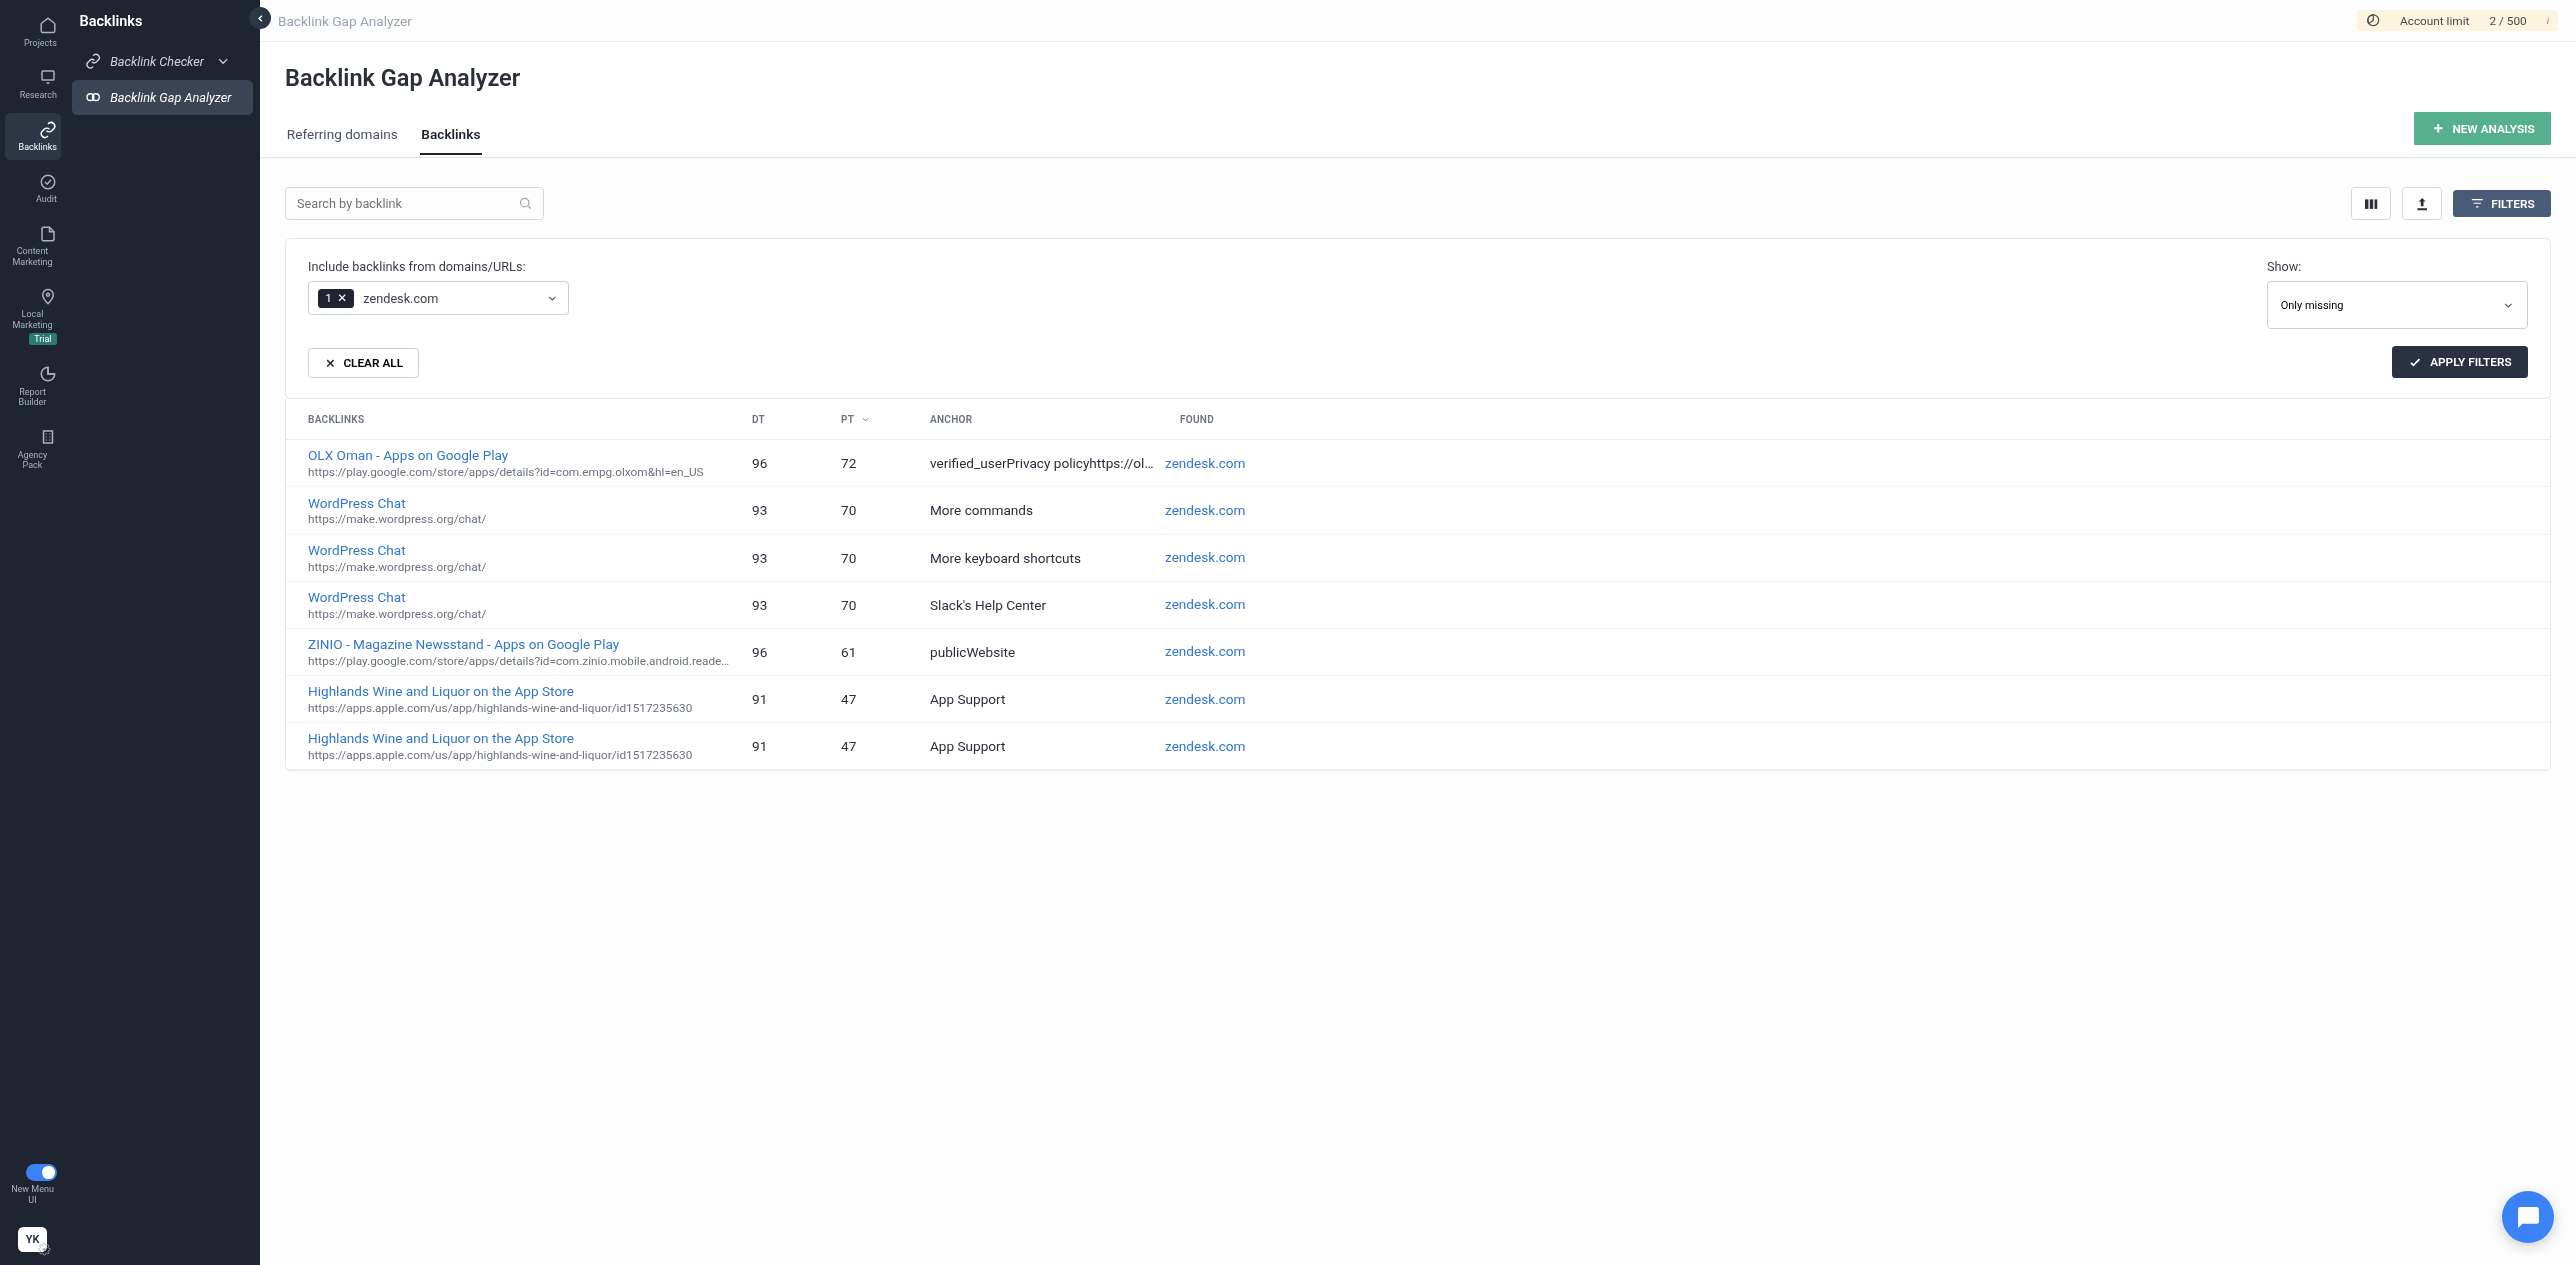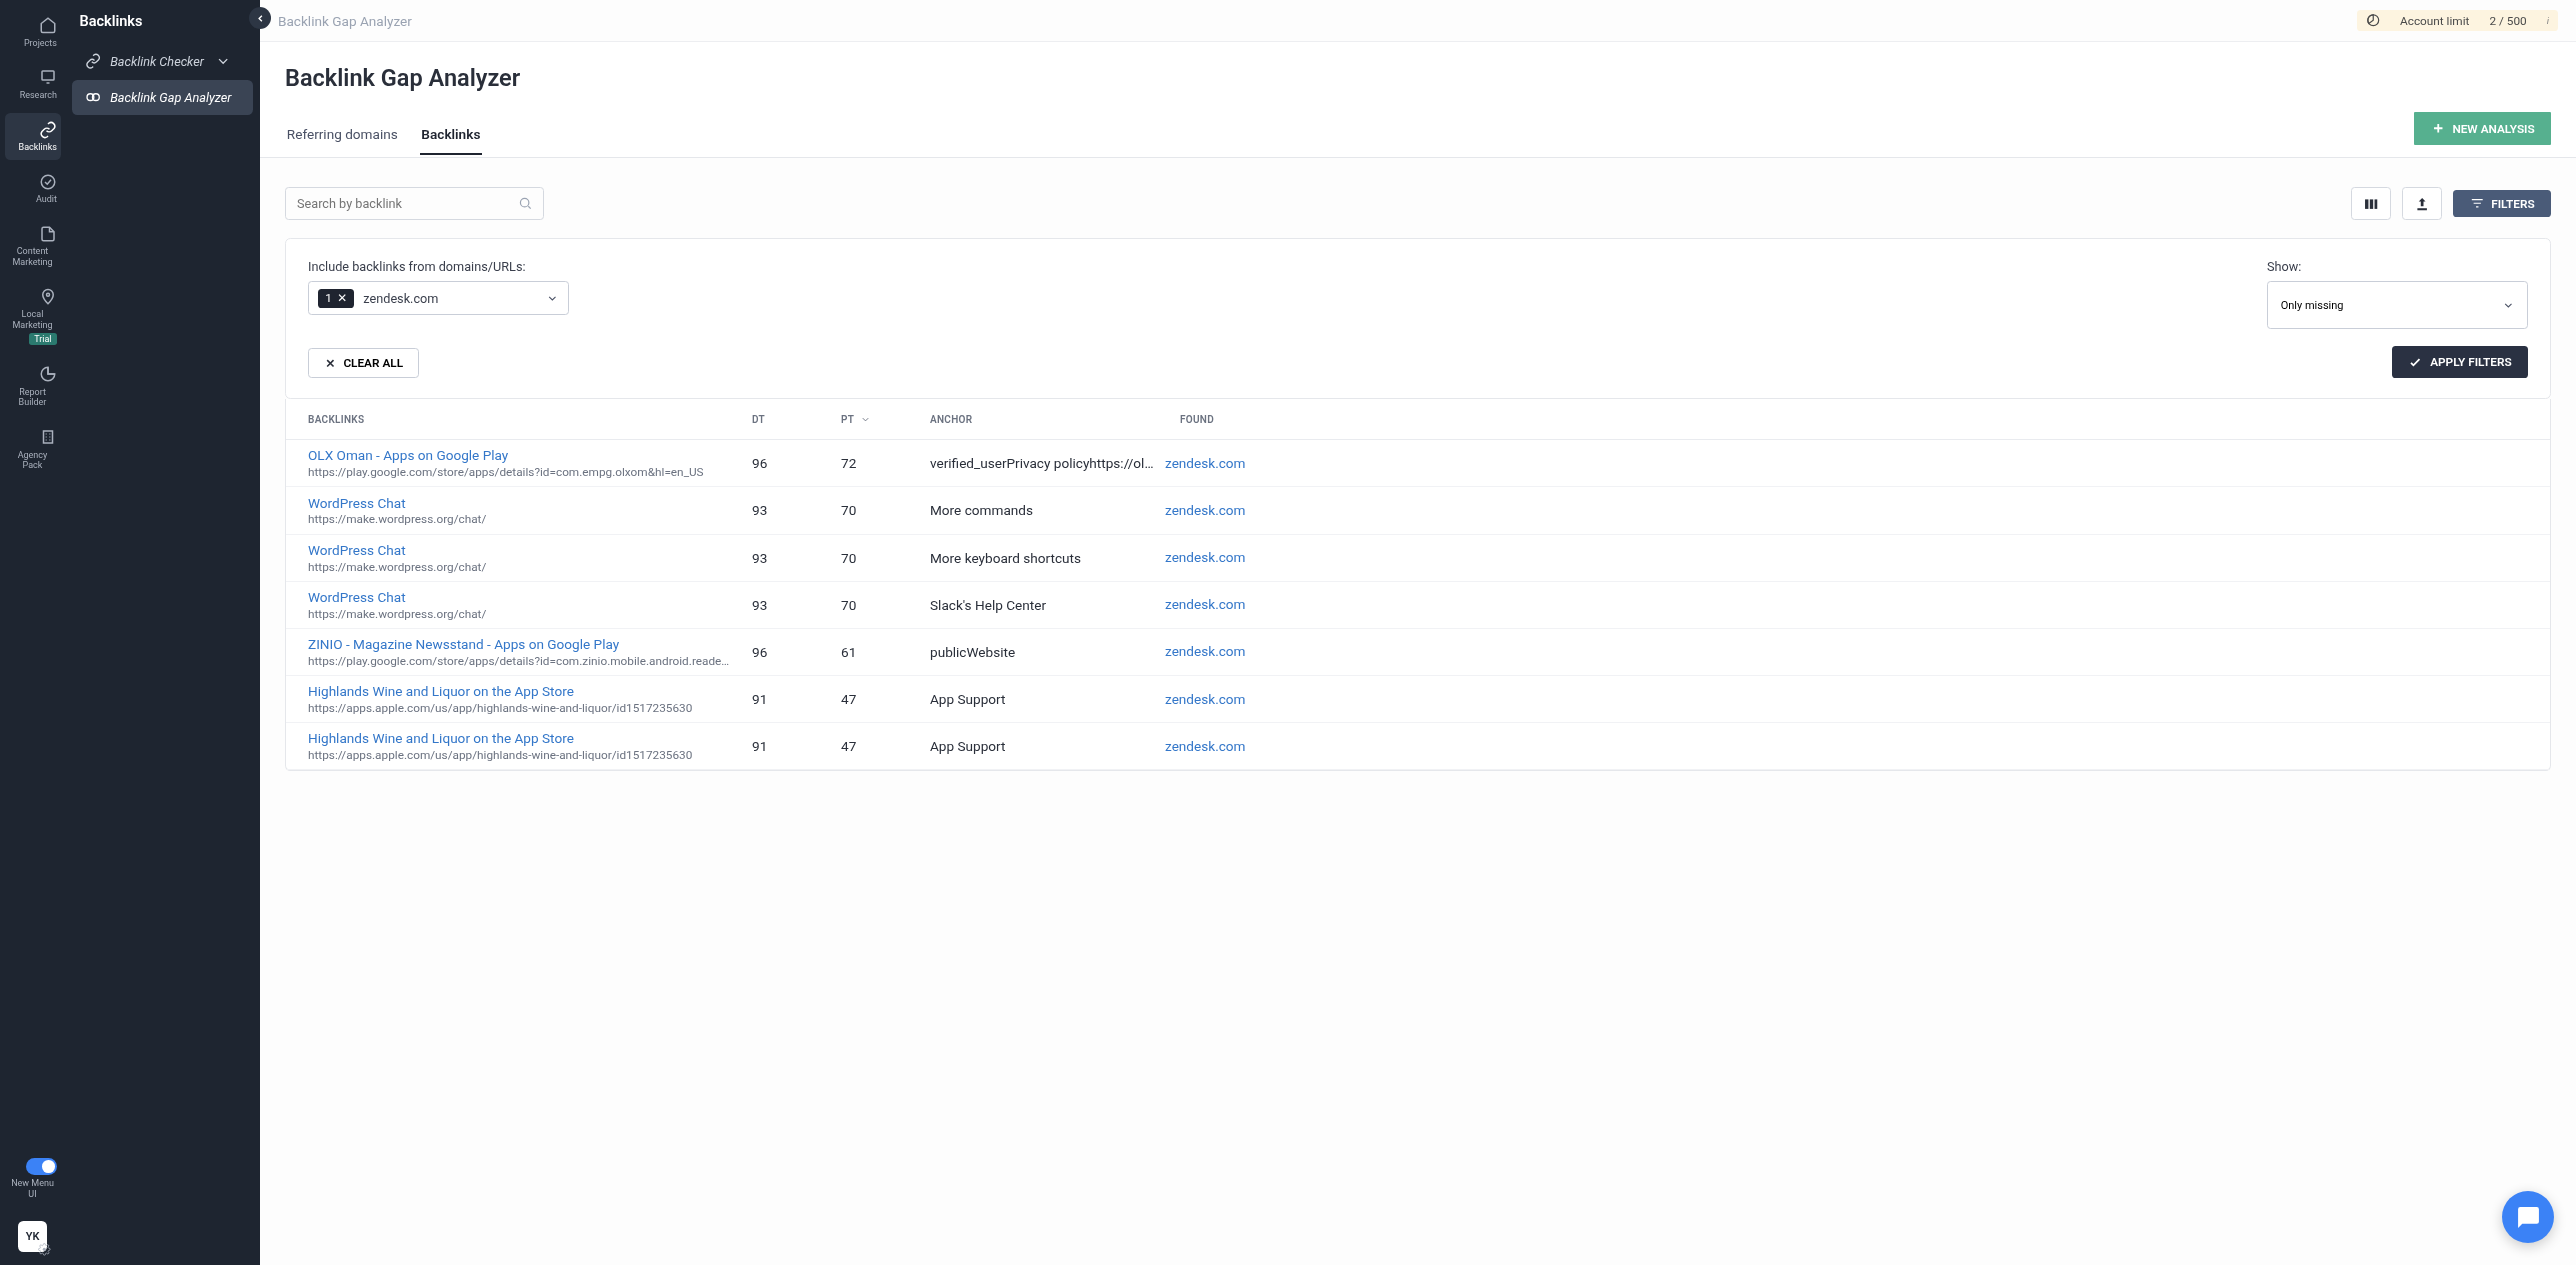--- a/index.html
+++ b/index.html
@@ -7,21 +7,21 @@
     
     .rail { width: 65px; background: #1e2530; color: #aab1bd; display: flex; flex-direction: column; align-items: center; padding-top: 9px; flex-shrink: 0; }
     .rail-item { display: flex; flex-direction: column; align-items: flex-end; padding: 7.2px 3.6px; margin-bottom: 5.4px; cursor: pointer; width: 56px; border-radius: 5.4px; text-align: center; }
     .rail-item.active { background: #2d3644; color: #fff; }
     .rail-item svg { width: 18px; height: 18px; margin-bottom: 3.6px; }
     .rail-item span { font-size: 9px; line-height: 1.2; }
     .rail-badge { background: #2b7a6f; color: #fff; font-size: 8.1px; padding: 0.9px 5.4px; border-radius: 2.7px; margin-top: 1.8px; }
     .rail-spacer { flex: 1; }
     .toggle { width: 31px; height: 16.3px; background: #3b82f6; border-radius: 9px; position: relative; margin-bottom: 3.6px; }
     .toggle::after { content: ''; position: absolute; right: 1.8px; top: 1.8px; width: 12.7px; height: 12.7px; background: #fff; border-radius: 50%; }
-    .avatar { width: 29px; height: 31px; background: #fff; color: #1e2530; border-radius: 5.4px; display: flex; align-items: center; justify-content: center; font-size: 11px; font-weight: 600; margin: 9px 0 12.7px; position: relative; }
+    .avatar { width: 29px; height: 25px; background: #fff; color: #1e2530; border-radius: 5.4px; display: flex; align-items: center; justify-content: center; font-size: 11px; font-weight: 600; margin: 9px 0 12.7px; position: relative; }
     .avatar-gear { position: absolute; bottom: -3.6px; right: -3.6px; width: 12.7px; height: 12.7px; }
     
     .sidebar { width: 195px; background: #1e2530; color: #fff; flex-shrink: 0; padding-top: 12.7px; position: relative; }
     .sidebar-title { font-size: 14.5px; font-weight: 600; padding: 0 14.5px 12.7px; }
     .nav-item { display: flex; align-items: center; padding: 9px 12.7px; margin: 1.8px 7.2px; border-radius: 5.4px; color: #cdd3dc; font-size: 12.7px; cursor: pointer; font-style: italic; }
     .nav-item.active { background: #3a4454; color: #fff; }
     .nav-item svg { width: 16.3px; height: 16.3px; margin-right: 9px; }
     .nav-chev { margin-left: auto; width: 12.7px; height: 12.7px; }
     .collapse-btn { position: absolute; top: 7.2px; right: -11px; width: 22px; height: 22px; background: #2d3644; border-radius: 50%; display: flex; align-items: center; justify-content: center; z-index: 10; }
     

